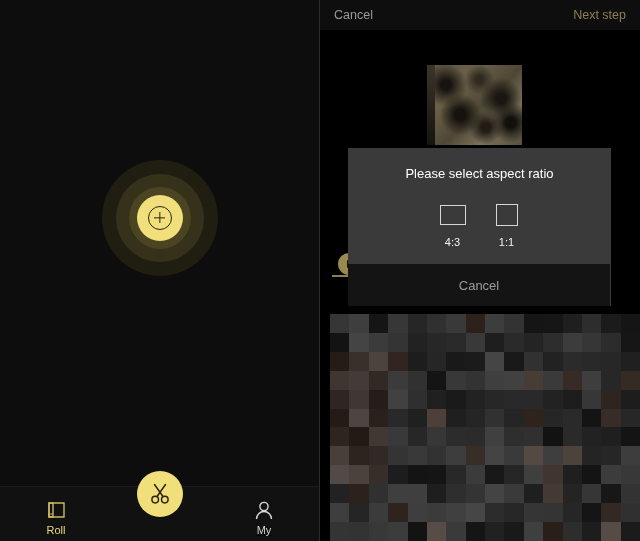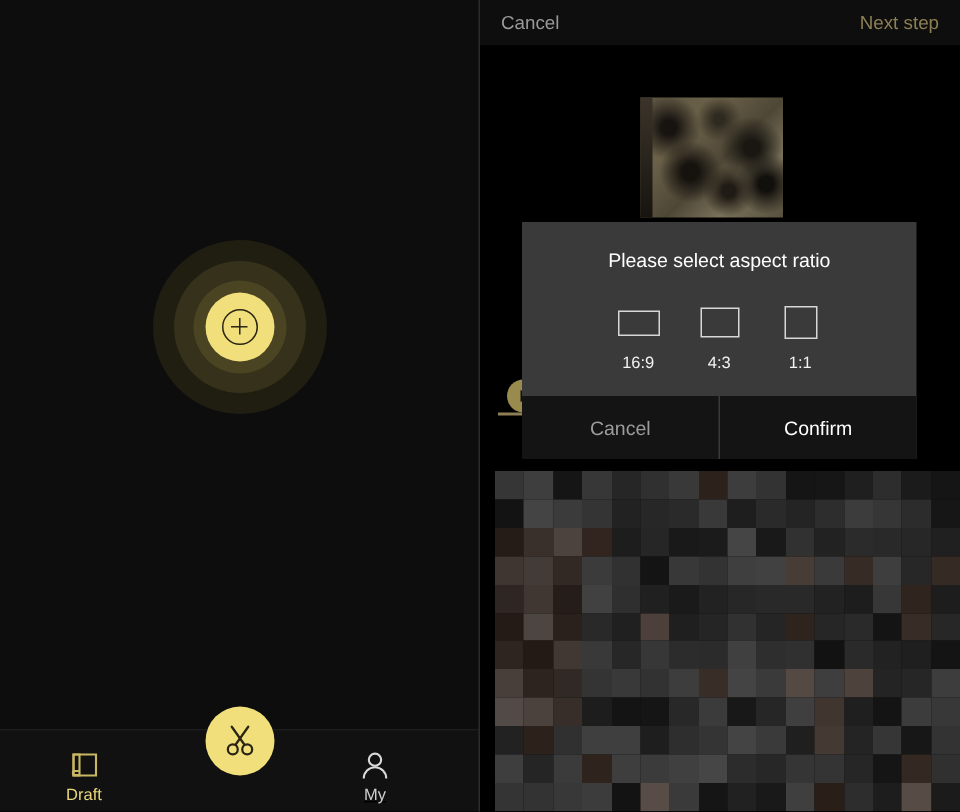--- a/index.html
+++ b/index.html
@@ -120,21 +120,21 @@
     background: #111111;
     border-top: 1px solid #1d1d1d;
   }
   .tab-item {
     position: absolute;
     bottom: 5px;
     width: 72px;
     text-align: center;
   }
   .tab-draft { left: 20px; }
-  .tab-my { right: 34px; text-decoration: underline; }
+  .tab-my { right: 20px; text-decoration: underline; }
   .tab-label {
     font-size: 11px;
     margin-top: 2px;
   }
   .tab-draft .tab-label { color: #e8d87a; }
   .tab-my .tab-label { color: #cfcfcf; }
   .icon-draft, .icon-person {
     height: 24px;
     display: flex;
     align-items: center;
@@ -389,21 +389,21 @@
     <div class="tabbar">
 
       <div class="tab-item tab-draft">
         <div class="icon-draft">
           <svg width="22" height="20" viewBox="0 0 22 20">
             <path d="M4 3 H19 V17 H4 Z" fill="none" stroke="#c9b863" stroke-width="1.4"></path>
             <path d="M4 3 H8 V17 H4 Z" fill="none" stroke="#c9b863" stroke-width="1.4"></path>
             <path d="M8 14 H4.8 a1.2 1.2 0 0 0 0 2.6 H8" fill="none" stroke="#c9b863" stroke-width="1.2"></path>
           </svg>
         </div>
-        <div class="tab-label">Draft</div>
+        <div class="tab-label">Roll</div>
       </div>
 
       <div class="center-fab">
         <svg width="26" height="26" viewBox="0 0 26 26">
           <path d="M7.5 3.5 L16 15.5" fill="none" stroke="#2a2512" stroke-width="1.5" stroke-linecap="round"></path>
           <path d="M18.5 3.5 L10 15.5" fill="none" stroke="#2a2512" stroke-width="1.5" stroke-linecap="round"></path>
           <circle cx="8.2" cy="18.6" r="3.3" fill="none" stroke="#2a2512" stroke-width="1.5"></circle>
           <circle cx="17.8" cy="18.6" r="3.3" fill="none" stroke="#2a2512" stroke-width="1.5"></circle>
         </svg>
       </div>
@@ -664,39 +664,32 @@
         </div>
       </div>
 
     <div class="modal-backdrop"></div>
     <div class="modal">
       <div class="modal-title">Please select aspect ratio</div>
 
       <div class="ratio-row" id="ratio-row">
           <div class="ratio-item">
             <div class="ratio-box-wrap">
-              <div class="ratio-box" style="width: 28px; height: 17px;"></div>
-            </div>
-            <div class="ratio-label">16:9</div>
-          </div>
-          <div class="ratio-item">
-            <div class="ratio-box-wrap">
               <div class="ratio-box" style="width: 26px; height: 20px;"></div>
             </div>
             <div class="ratio-label">4:3</div>
           </div>
           <div class="ratio-item">
             <div class="ratio-box-wrap">
               <div class="ratio-box" style="width: 22px; height: 22px;"></div>
             </div>
             <div class="ratio-label">1:1</div>
           </div>
         </div>
 
       <div class="modal-actions">
         <div class="modal-btn cancel">Cancel</div>
         <div class="modal-sep"></div>
-        <div class="modal-btn confirm">Confirm</div>
       </div>
     </div>
 
   </div>
 </div>
 
 </body></html>

